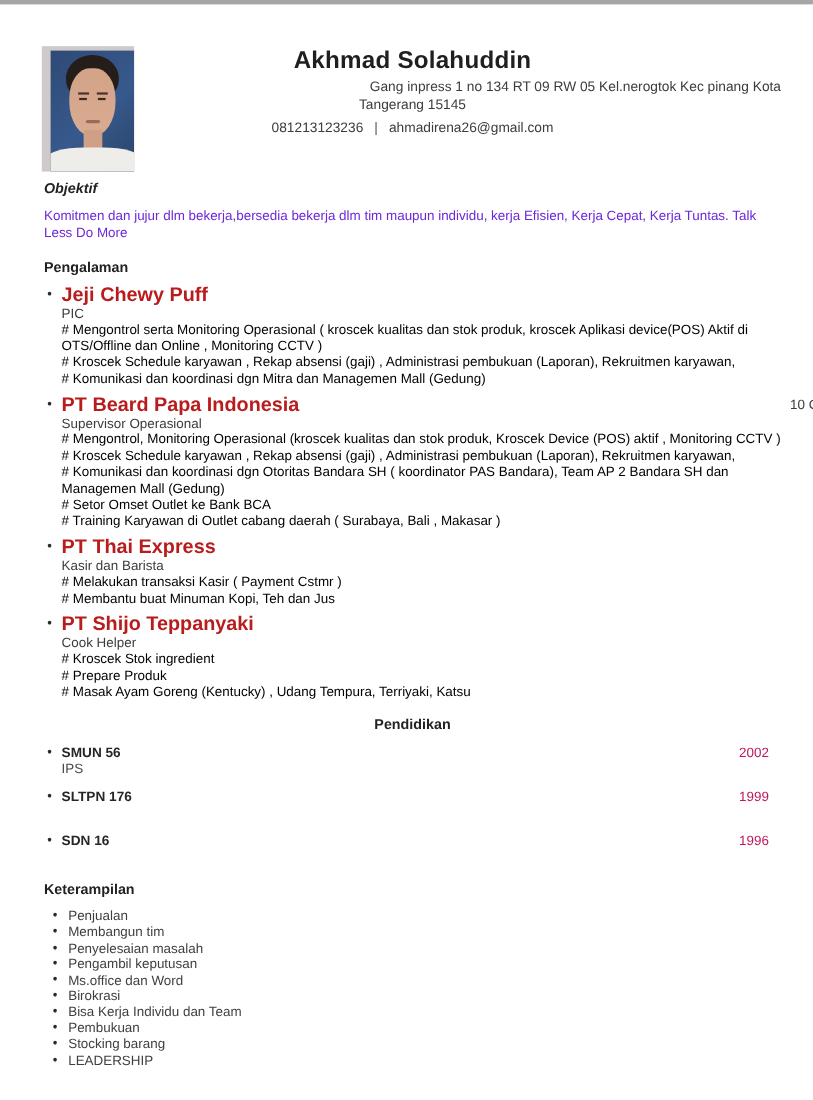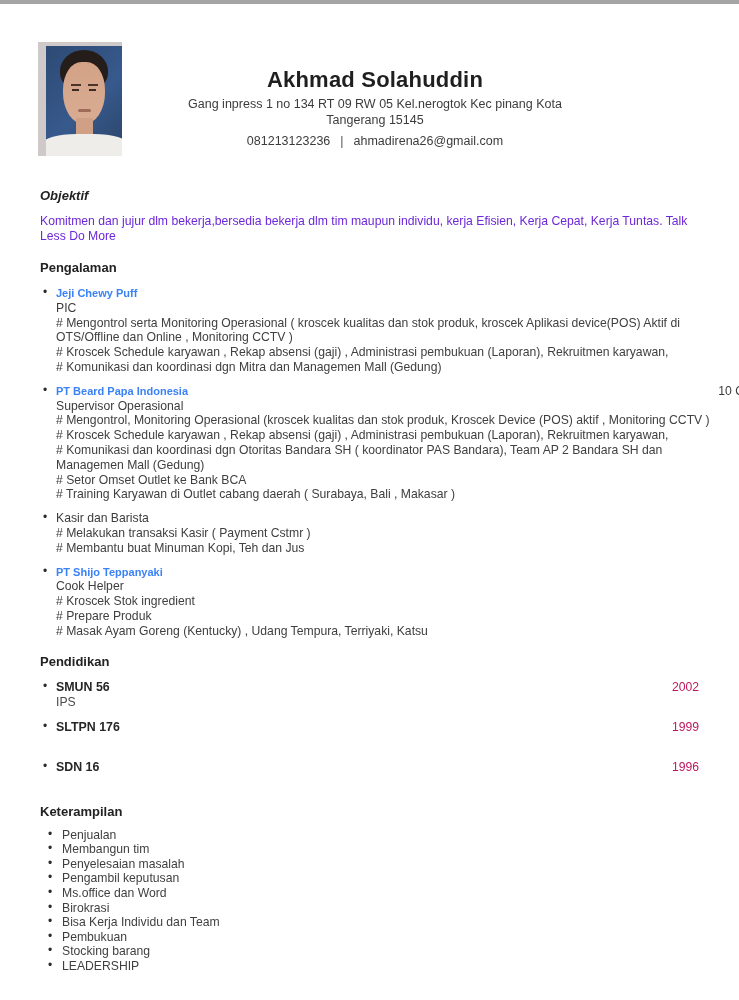--- a/index.html
+++ b/index.html
@@ -13,24 +13,24 @@
     overflow:hidden;
   }
   .top-bar {
     position:absolute; top:0; left:0;
     width:739px; height:4px;
     background:var(--edge-gray,#a5a5a5);
   }
   .content { padding:0 29px 0 40px; }
 
   
-  .header { text-align:center; padding-top:66px; position:relative; }
+  .header { text-align:center; padding-top:41px; position:relative; }
   .name { font-size:22px; line-height:27px; font-weight:bold; color:#1f1f1f; letter-spacing:.2px; }
   .addr { font-size:12.5px; line-height:16px; color:#3c3c3c; }
-  .addr-first { margin-top:3px; }
+  .addr-first { margin-top:3px;text-align:right; }
   .contact { font-size:12.5px; line-height:16px; margin-top:5px; color:#3c3c3c; }
   .contact .sep { margin:0 10px; color:#555; }
 
   
   .photo {
     position:absolute; left:38px; top:42px;
     width:84px; height:114px;
     background:#cfc9c9; overflow:hidden;
   }
   .photo-bg {
@@ -46,32 +46,32 @@
   .eye-r { position:absolute; left:43px; top:43px; width:7px; height:2px; background:#3a2a22; }
   .mouth { position:absolute; left:32px; top:63px; width:13px; height:3px; background:#a06a58; border-radius:2px; }
   .neck { position:absolute; left:30px; top:72px; width:17px; height:18px; background:#cfa085; }
   .shirt { position:absolute; left:-4px; bottom:-4px; width:86px; height:26px; background:#efedea; border-radius:40% 40% 0 0; }
 
   
   h2.sec-title { font-size:13px; font-weight:bold; line-height:16px; color:#222222; }
   #objective h2 { margin-top:39px;font-style:italic; }
   .objective-text { margin-top:10px; font-size:12.2px; line-height:15px; color:#6d28d9; max-width:676px; }
   #experience h2 { margin-top:16px; }
-  #education h2 { margin-top:15px; }
+  #education h2 { margin-top:15px;text-align:center; }
   #skills h2 { margin-top:14px; }
 
   
   .xp-list { margin-top:10px; }
   .xp-item { position:relative; padding-left:16px; margin-bottom:9px; font-size:12.2px; line-height:14.8px; }
   .dot { position:absolute; left:3px; top:-1px; color:#2b2b2b; font-size:12px; }
   .xp-head { position:relative; padding-right:200px; }
-  .xp-company { font-weight:bold; color:#3b82f6; font-size:11px; }
+  .xp-company { font-weight:bold; color:#b91c1c; font-size:18px; }
   .xp-dates { position:absolute; right:-200px; top:0; font-weight:normal; color:#3c3c3c; white-space:nowrap; }
   .xp-role { color:#3c3c3c; }
-  .xp-detail { color:#404040; }
+  .xp-detail { color:#000000; }
 
   
   .edu-list { margin-top:10px; }
   .edu-item { position:relative; padding-left:16px; min-height:30px; margin-bottom:10px; font-size:12.2px; line-height:15px; }
   .edu-head { position:relative; }
   .edu-school { font-weight:bold; color:#262626; font-size:12.4px; }
   .edu-year { position:absolute; right:11px; top:0; color:#be185d; }
   .edu-detail { color:#4a4a4a; }
 
   
@@ -130,20 +130,21 @@
           <div class="xp-head"><span class="xp-company">PT Beard Papa Indonesia</span><span class="xp-dates">10 Oktober 2005 - September 2020</span></div>
           <div class="xp-role">Supervisor Operasional</div>
           <div class="xp-detail"># Mengontrol, Monitoring Operasional (kroscek kualitas dan stok produk, Kroscek Device (POS) aktif , Monitoring CCTV )</div>
           <div class="xp-detail"># Kroscek Schedule karyawan , Rekap absensi (gaji) , Administrasi pembukuan (Laporan), Rekruitmen karyawan,</div>
           <div class="xp-detail"># Komunikasi dan koordinasi dgn Otoritas Bandara SH ( koordinator PAS Bandara), Team AP 2 Bandara SH dan Managemen Mall (Gedung)</div>
           <div class="xp-detail"># Setor Omset Outlet ke Bank BCA</div>
           <div class="xp-detail"># Training Karyawan di Outlet cabang daerah ( Surabaya, Bali , Makasar )</div>
         </div>
         <div class="xp-item">
           <span class="dot">•</span>
+          <div class="xp-head"><span class="xp-company">PT Thai Express</span></div>
           <div class="xp-role">Kasir dan Barista</div>
           <div class="xp-detail"># Melakukan transaksi Kasir ( Payment Cstmr )</div>
           <div class="xp-detail"># Membantu buat Minuman Kopi, Teh dan Jus</div>
         </div>
         <div class="xp-item">
           <span class="dot">•</span>
           <div class="xp-head"><span class="xp-company">PT Shijo Teppanyaki</span></div>
           <div class="xp-role">Cook Helper</div>
           <div class="xp-detail"># Kroscek Stok ingredient</div>
           <div class="xp-detail"># Prepare Produk</div>

